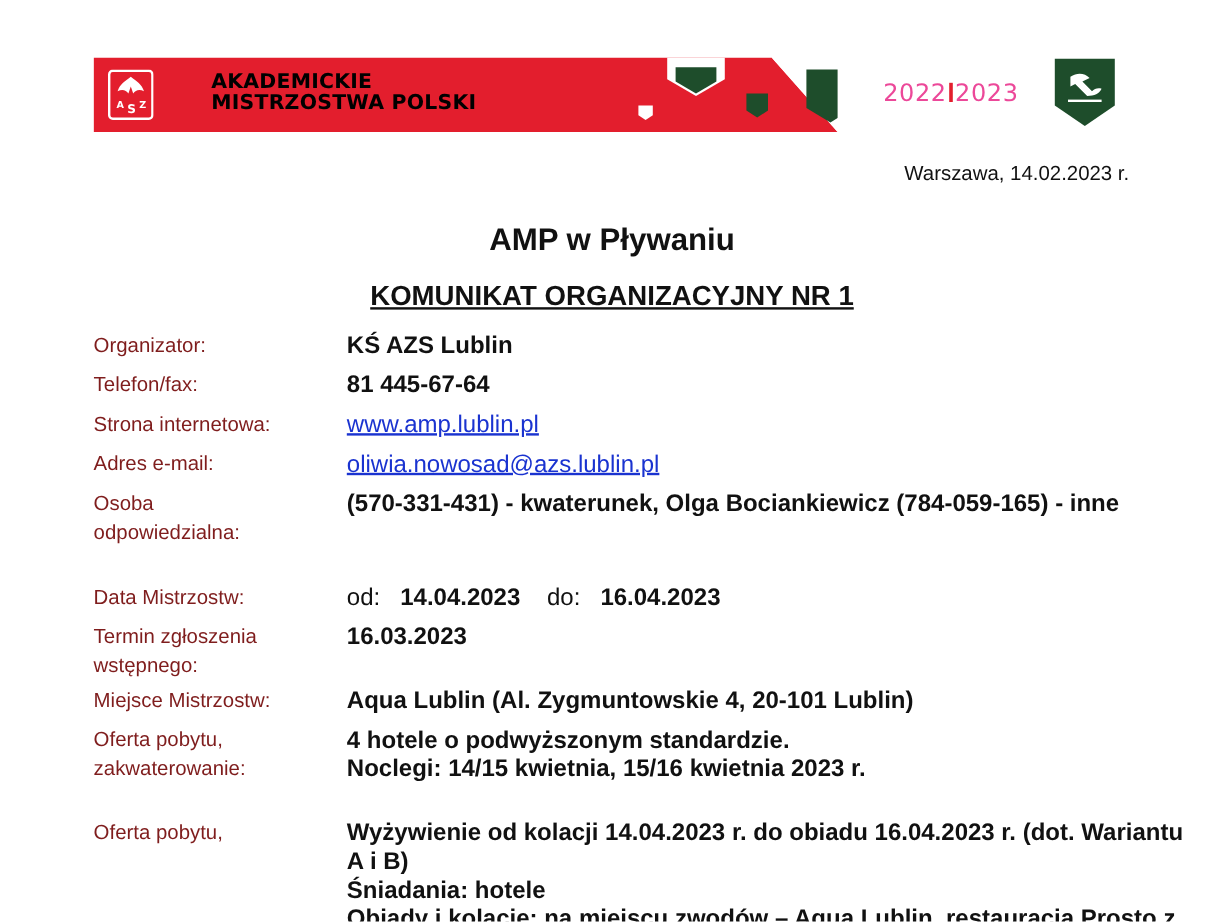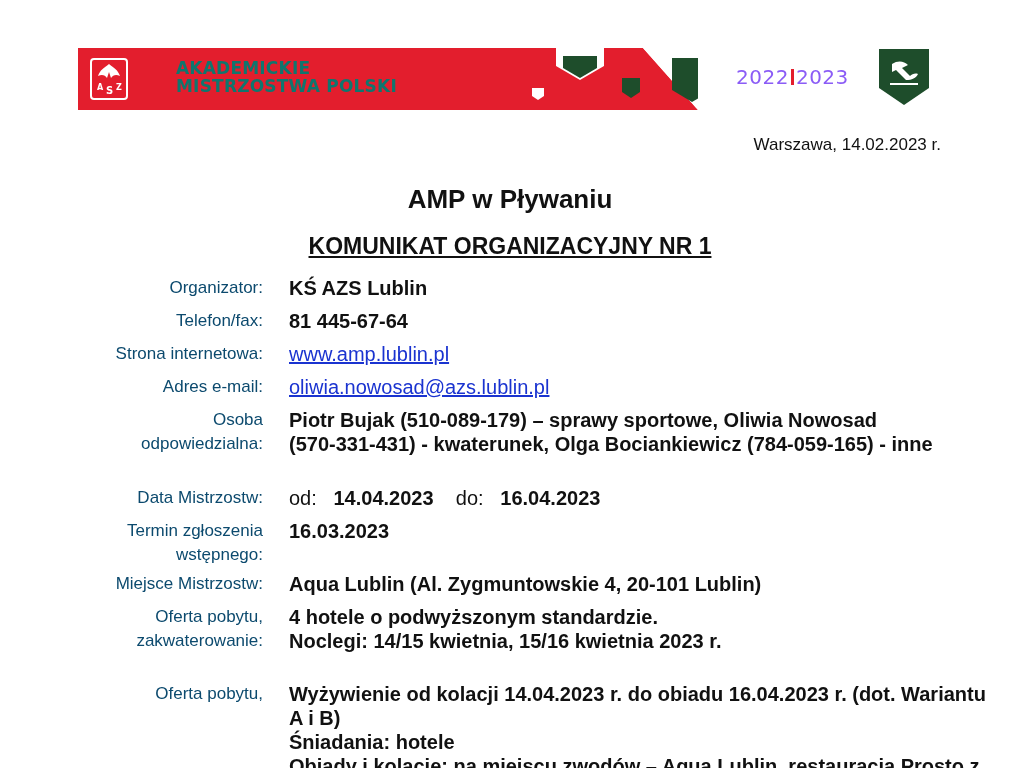--- a/index.html
+++ b/index.html
@@ -33,34 +33,34 @@
       width: 620px; height: 62px;
     }
     .banner-logo-box {
       position: absolute;
       left: 12px; top: 10px;
       width: 38px; height: 42px;
     }
     .banner-title {
       position: absolute;
       left: 98px; top: 11px;
-      color: #0f766e;
+      color: #000000;
       font-family: "DejaVu Sans", sans-serif;
       font-weight: bold;
       font-size: 17px;
       line-height: 18px;
       letter-spacing: 0.2px;
     }
     .banner-title div { white-space: nowrap; }
     .banner-years {
       position: absolute;
       left: 658px; top: 17px;
       font-family: "DejaVu Sans", sans-serif;
       font-size: 20px;
-      color: #8b5cf6;
+      color: #ec4899;
       letter-spacing: 0.5px;
       white-space: nowrap;
     }
     .banner-years .sep {
       display: inline-block;
       width: 3px; height: 16px;
       background: #e31e2d;
       margin: 0 2px;
       vertical-align: -1px;
     }
@@ -100,22 +100,21 @@
       position: absolute;
       left: 78px;
       width: 870px;
     }
     .row .label {
       position: absolute;
       left: 0; top: 0;
       width: 185px;
       font-size: 17px;
       line-height: 24px;
-      color: #0c4a6e;
-      text-align: right;
+      color: #7f1d1d;
     }
     .row .value {
       position: absolute;
       left: 211px; top: 0;
       width: 680px;
       font-size: 20px;
       line-height: 24px;
       font-weight: bold;
       color: #111111;
     }
@@ -198,21 +197,20 @@
       <a href="#">oliwia.nowosad@azs.lublin.pl</a>
     </div>
   </div>
 
   <div class="row" style="top:408px;">
     <div class="label">
       <span class="line">Osoba</span>
       <span class="line">odpowiedzialna:</span>
     </div>
     <div class="value">
-      <span class="line">Piotr Bujak (510-089-179) – sprawy sportowe, Oliwia Nowosad</span>
       <span class="line">(570-331-431) - kwaterunek, Olga Bociankiewicz (784-059-165) - inne</span>
     </div>
   </div>
 
   <div class="row" style="top:486px;">
     <div class="label">Data Mistrzostw:</div>
     <div class="value">
       <span class="normal">od:</span>&nbsp;&nbsp;
       <span>14.04.2023</span>&nbsp;&nbsp;&nbsp;
       <span class="normal">do:</span>&nbsp;&nbsp;

